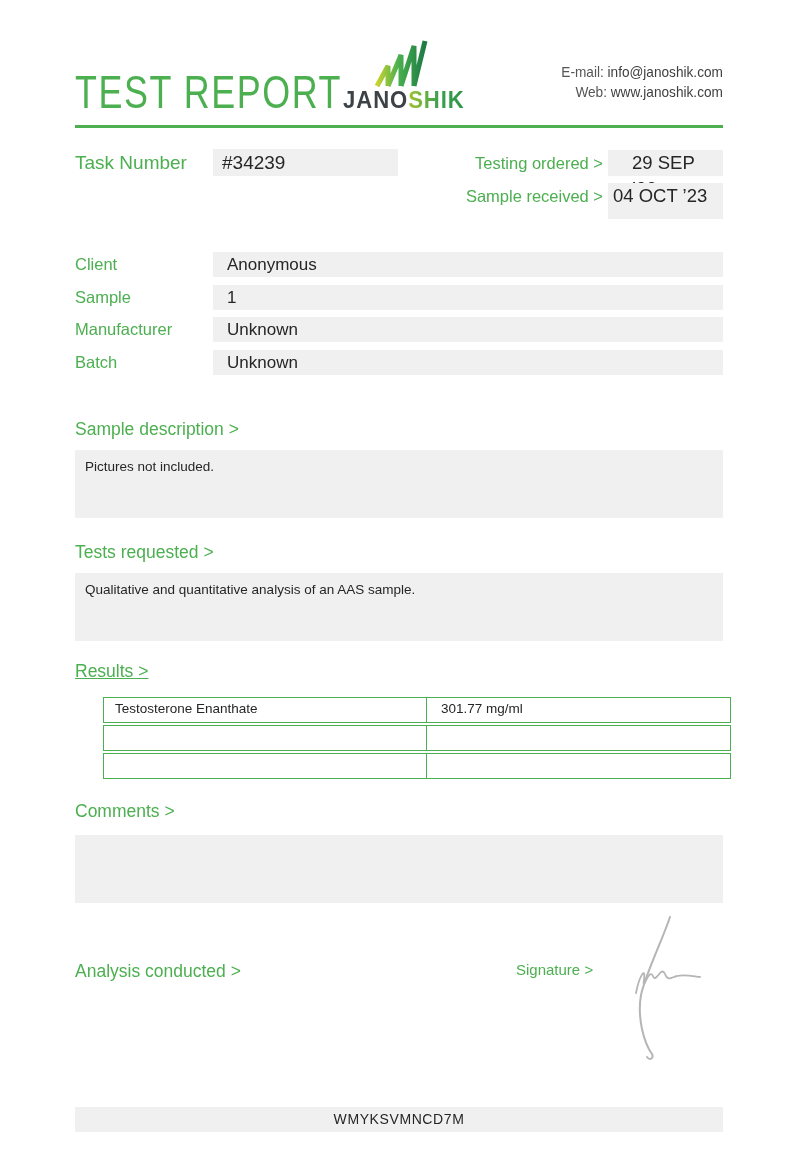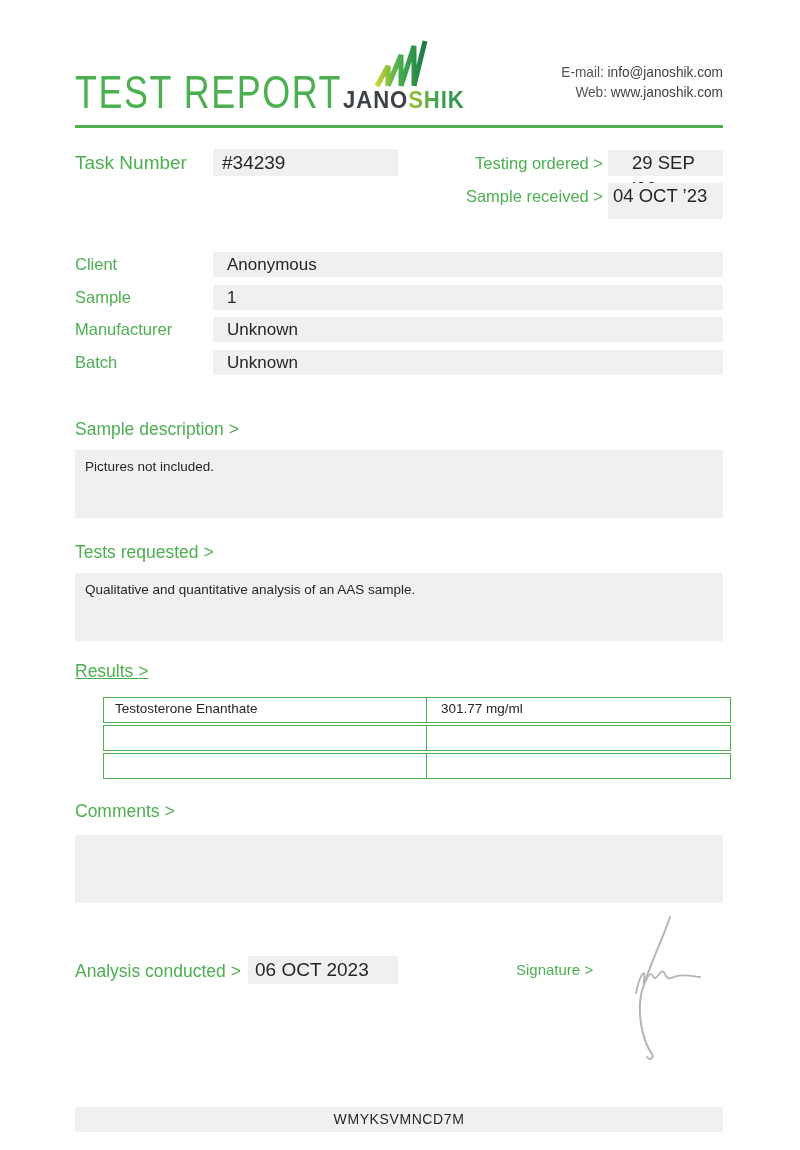--- a/index.html
+++ b/index.html
@@ -136,21 +136,20 @@
   </div>
   <div class="res-row rr2">
     <div class="c1"></div>
     <div class="c2"></div>
   </div>
 
   <div class="glabel sec-head cm-head">Comments &gt;</div>
   <div class="gbox cm-box"></div>
 
   <div class="glabel an-label">Analysis conducted &gt;</div>
-  <div class="gbox an-box">06 OCT 2023</div>
   <div class="glabel sig-label">Signature &gt;</div>
 
   <svg class="signature" width="120" height="165" viewBox="0 0 120 165">
     <path d="M42 14 C 34 38 18 70 13 92 C 9 115 16 140 24 151 C 26 155 22 158 19 154" fill="none" stroke="var(--sig)" stroke-width="2" stroke-linecap="round"></path>
     <path d="M8 90 C 11 74 18 62 16 77 C 14 91 21 64 25 73 C 28 81 33 62 37 71 C 40 79 44 74 49 73 C 56 71 64 73 72 74" fill="none" stroke="var(--sig)" stroke-width="1.8" stroke-linecap="round"></path>
   </svg>
 
   <div class="gbox key-box">WMYKSVMNCD7M</div>
 
 </div>

